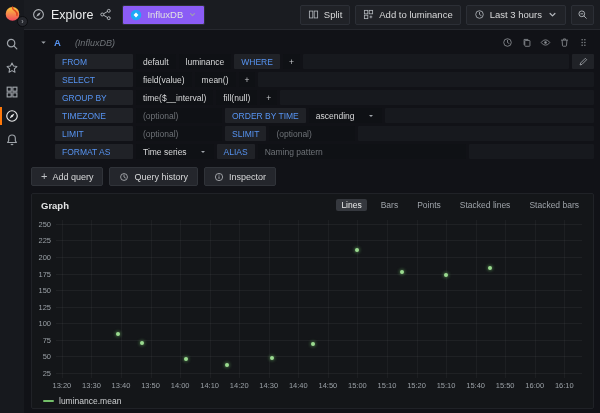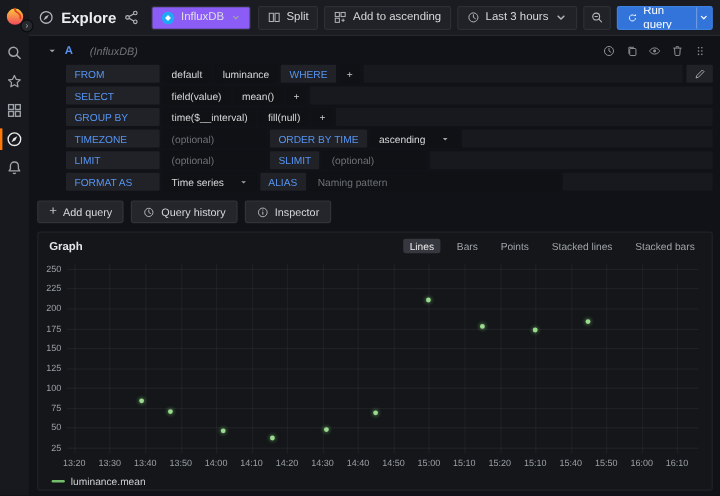--- a/index.html
+++ b/index.html
@@ -20,21 +20,21 @@
   .sb-item.active::before { content:''; position:absolute; left:0; top:3px; bottom:3px; width:2px; background:#ff780a; }
   .expand-badge { position:absolute; left:17px; top:16px; width:11px; height:11px; border-radius:50%;
     background:#26282e; border:1px solid #0c0d10; color:#b0b4b9; font-size:7px; line-height:9px; text-align:center; z-index:6; cursor:pointer; }
 
   
   .main { flex:1; display:flex; flex-direction:column; min-width:0; }
   .navbar { height:30px; flex-shrink:0; background:#1a1c21; border-bottom:1px solid #26282e; display:flex; align-items:center; padding:0 6px 0 8px; gap:6px; }
   .nav-left { display:flex; align-items:center; gap:6px; }
   .nav-icon { color:#b3b7bc; display:flex; }
   .nav-icon svg { width:13px; height:13px; }
-  .nav-title { font-size:12.5px; font-weight:700; color:#eceded; }
+  .nav-title { font-size:12.5px; font-weight:400; color:#eceded; }
   .ds-pill { display:flex; align-items:center; gap:5px; background:#8b5cf6; border:1px solid #2c2f36; border-radius:2px; height:20px; padding:0 7px; margin-left:4px; cursor:pointer; }
   .ds-pill svg.logo { width:12px; height:12px; }
   .ds-label { font-size:9.5px; color:#e0e1e2; }
   .caret { display:flex; color:#9fa4aa; }
   .caret svg { width:9px; height:9px; }
   .nav-right { margin-left:auto; display:flex; align-items:center; gap:5px; }
   .nav-btn { display:flex; align-items:center; gap:5px; height:20px; padding:0 7px; background:#202227; border:1px solid #2c2f36; border-radius:2px; color:#d8d9da; font-size:9.5px; cursor:pointer; white-space:nowrap; }
   .nav-btn svg { width:11px; height:11px; color:#b3b7bc; }
   .icon-only { padding:0 5px; }
   .run-btn { display:flex; align-items:stretch; height:20px; border-radius:2px; overflow:hidden; background:#3274d9; border:1px solid #3d80e0; color:#fff; cursor:pointer; }
@@ -194,54 +194,40 @@
         </div>
         <div class="nav-btn">
           <svg viewBox="0 0 16 16">
               <g fill="none" stroke="currentColor" stroke-width="1.2">
                 <rect x="2" y="2" width="5" height="5"></rect>
                 <rect x="9" y="2" width="5" height="5"></rect>
                 <rect x="2" y="9" width="5" height="5"></rect>
                 <path d="M11.5 9.5v4M9.5 11.5h4"></path>
               </g>
             </svg>
-          <span>Add to ascending</span>
+          <span>Add to luminance</span>
         </div>
         <div class="nav-btn">
           <svg viewBox="0 0 16 16">
               <circle cx="8" cy="8" r="5.5" fill="none" stroke="currentColor" stroke-width="1.2"></circle>
               <path d="M8 4.8V8l2.3 1.5" fill="none" stroke="currentColor" stroke-width="1.2" stroke-linecap="round"></path>
             </svg>
           <span>Last 3 hours</span>
           <span class="caret">
               <svg viewBox="0 0 16 16">
                 <path d="M4.5 6.5L8 10l3.5-3.5" fill="none" stroke="currentColor" stroke-width="1.8" stroke-linecap="round" stroke-linejoin="round"></path>
               </svg>
             </span>
         </div>
         <div class="nav-btn icon-only">
           <svg viewBox="0 0 16 16">
               <circle cx="7" cy="7" r="4.2" fill="none" stroke="currentColor" stroke-width="1.3"></circle>
               <line x1="5" y1="7" x2="9" y2="7" stroke="currentColor" stroke-width="1.3"></line>
               <line x1="10.2" y1="10.2" x2="13.5" y2="13.5" stroke="currentColor" stroke-width="1.3" stroke-linecap="round"></line>
             </svg>
-        </div>
-        <div class="run-btn">
-          <span class="run-main">
-            <svg viewBox="0 0 16 16">
-                <path d="M13 8a5 5 0 1 1-1.7-3.8" fill="none" stroke="currentColor" stroke-width="1.5"></path>
-                <path d="M13.6 1.6v3.2h-3.2z" fill="currentColor"></path>
-              </svg>
-            <span>Run query</span>
-          </span>
-          <span class="run-caret">
-            <svg viewBox="0 0 16 16">
-                <path d="M4.5 6.5L8 10l3.5-3.5" fill="none" stroke="currentColor" stroke-width="1.8" stroke-linecap="round" stroke-linejoin="round"></path>
-              </svg>
-          </span>
         </div>
       </div>
     </header>
 
     <div class="content">
 
       <section class="query-editor">
         <div class="q-header">
           <span class="q-caret">
               <svg viewBox="0 0 16 16">

